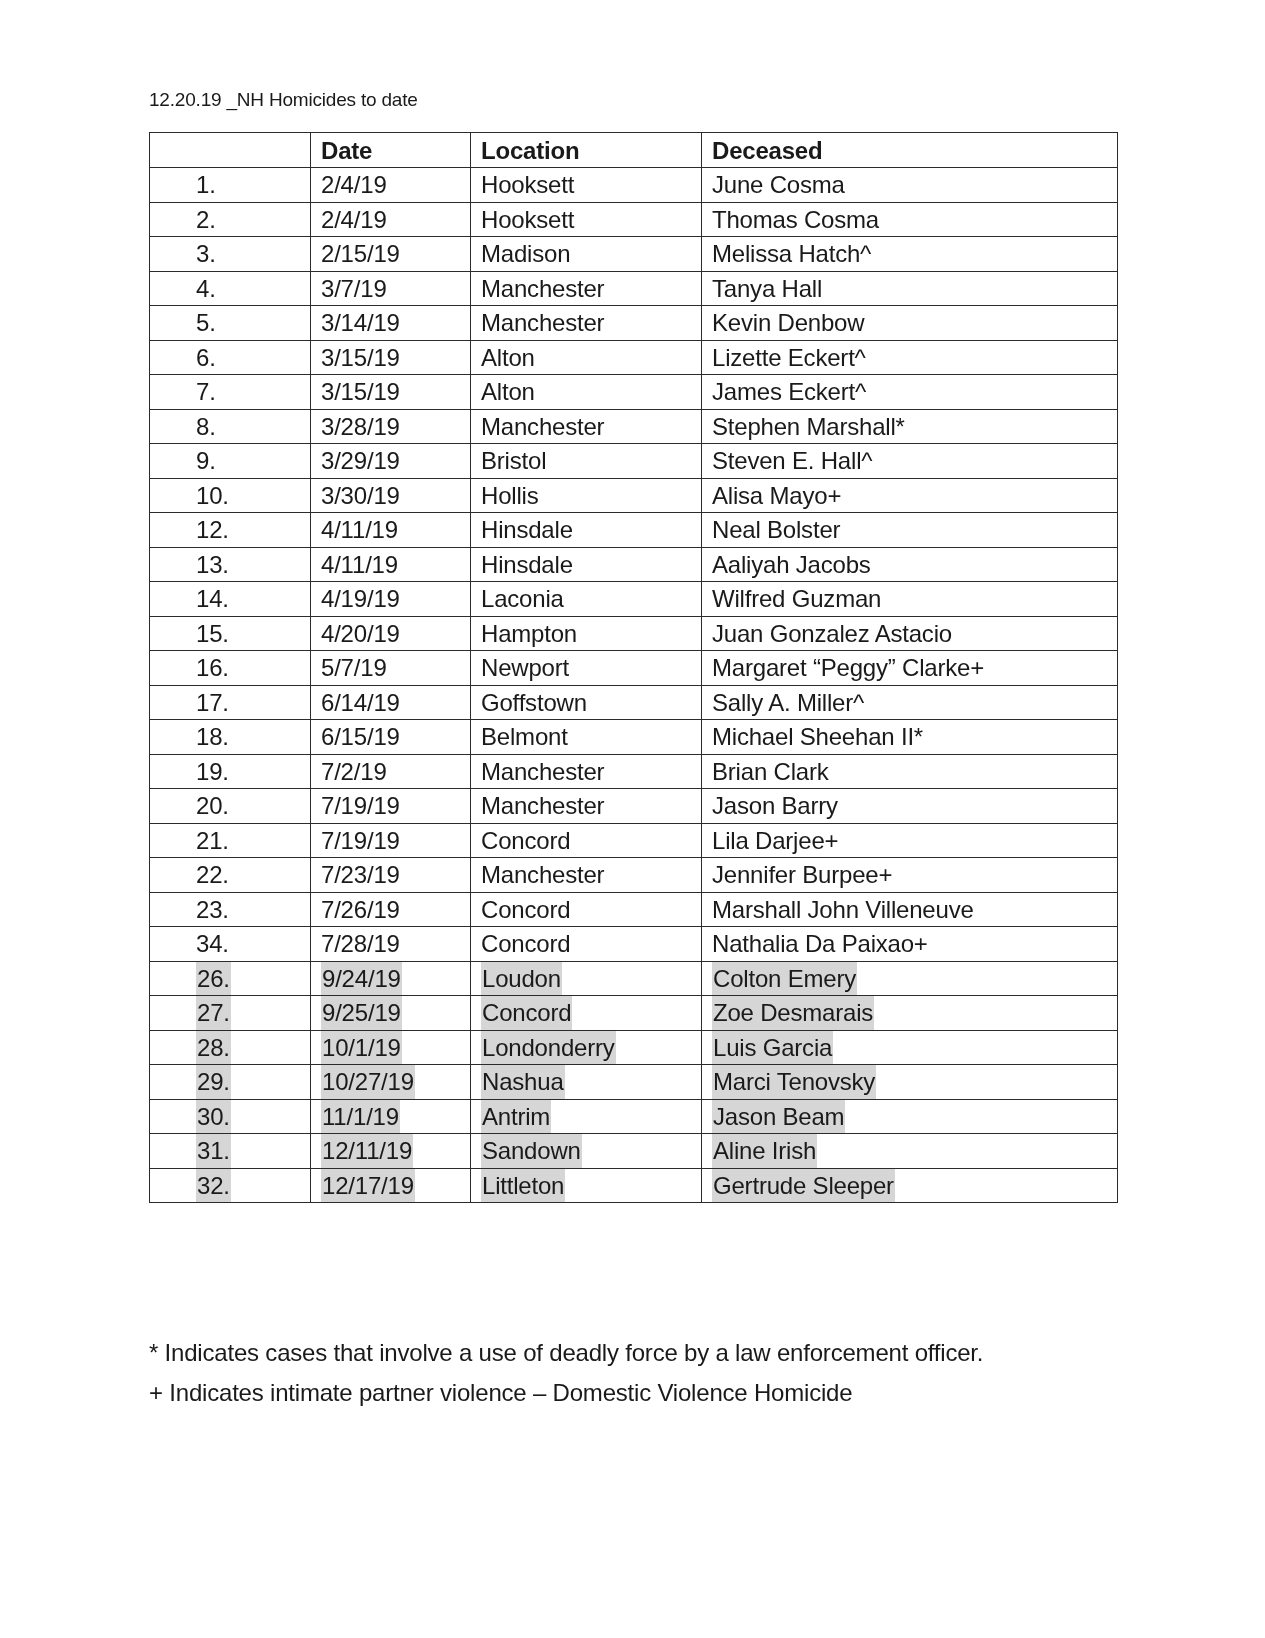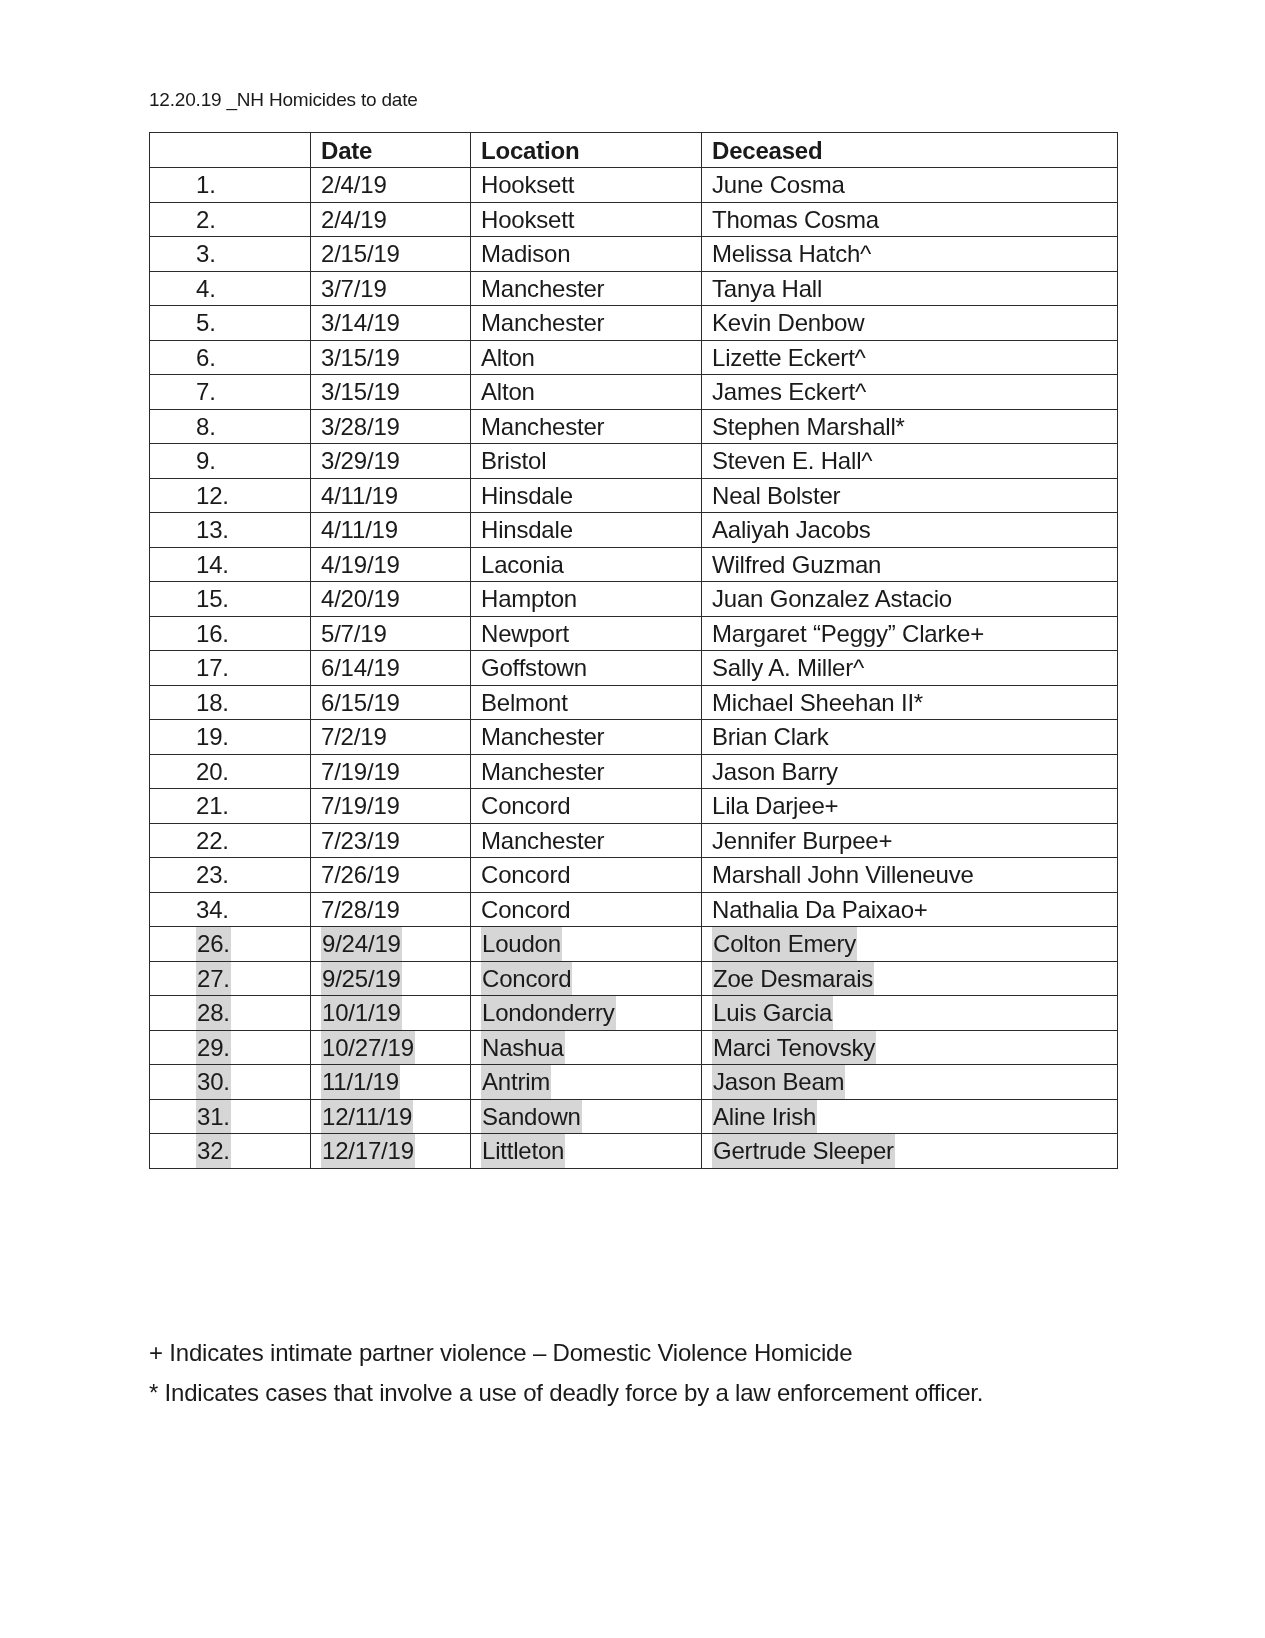--- a/index.html
+++ b/index.html
@@ -142,20 +142,26 @@
         <td><span>Manchester</span></td>
         <td><span>Stephen Marshall*</span></td>
       </tr>
       <tr>
         <td class="num"><span>9.</span></td>
         <td><span>3/29/19</span></td>
         <td><span>Bristol</span></td>
         <td><span>Steven E. Hall^</span></td>
       </tr>
       <tr>
+        <td class="num"><span>10.</span></td>
+        <td><span>3/30/19</span></td>
+        <td><span>Hollis</span></td>
+        <td><span>Alisa Mayo+</span></td>
+      </tr>
+      <tr>
         <td class="num"><span>12.</span></td>
         <td><span>4/11/19</span></td>
         <td><span>Hinsdale</span></td>
         <td><span>Neal Bolster</span></td>
       </tr>
       <tr>
         <td class="num"><span>13.</span></td>
         <td><span>4/11/19</span></td>
         <td><span>Hinsdale</span></td>
         <td><span>Aaliyah Jacobs</span></td>
@@ -265,15 +271,15 @@
       <tr>
         <td class="num"><span class="hl">32.</span></td>
         <td><span class="hl">12/17/19</span></td>
         <td><span class="hl">Littleton</span></td>
         <td><span class="hl">Gertrude Sleeper</span></td>
       </tr>
     </tbody>
 </table>
 
 <div class="footnotes">
+  <div class="footnote">* Indicates cases that involve a use of deadly force by a law enforcement officer.</div>
   <div class="footnote">+ Indicates intimate partner violence – Domestic Violence Homicide</div>
-  <div class="footnote">* Indicates cases that involve a use of deadly force by a law enforcement officer.</div>
 </div>
 
 </body></html>

